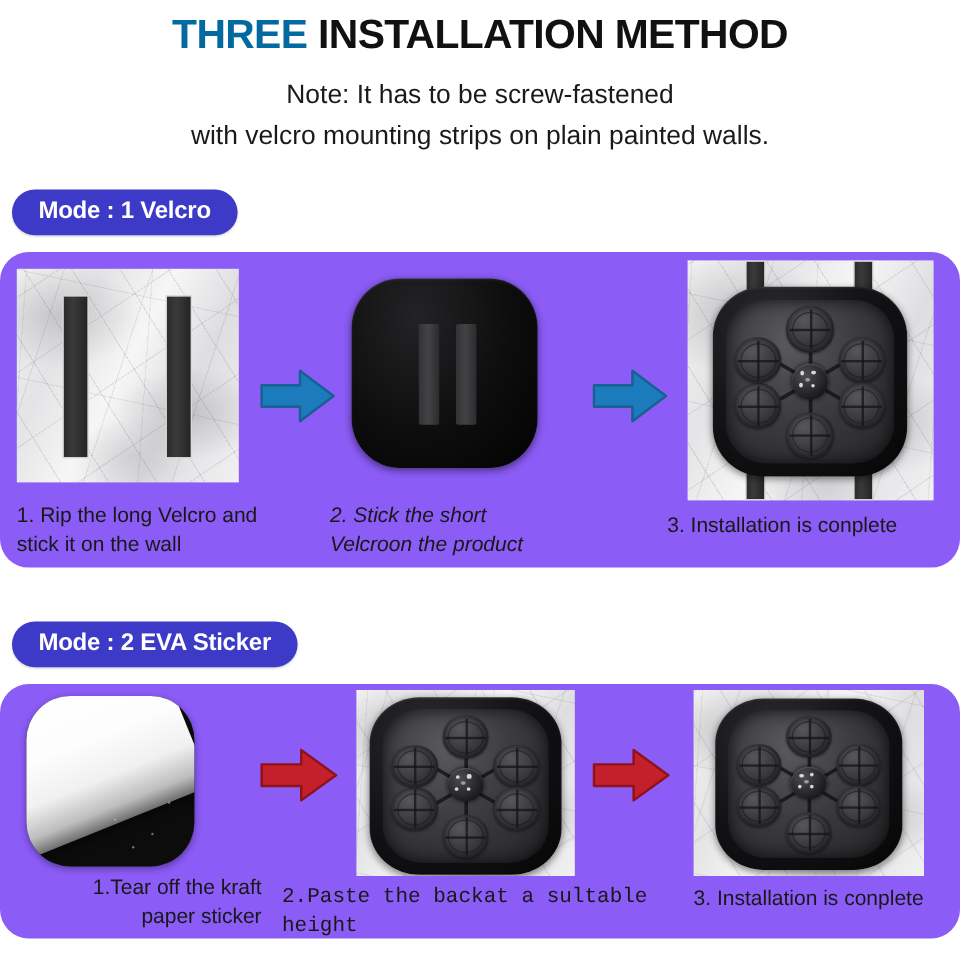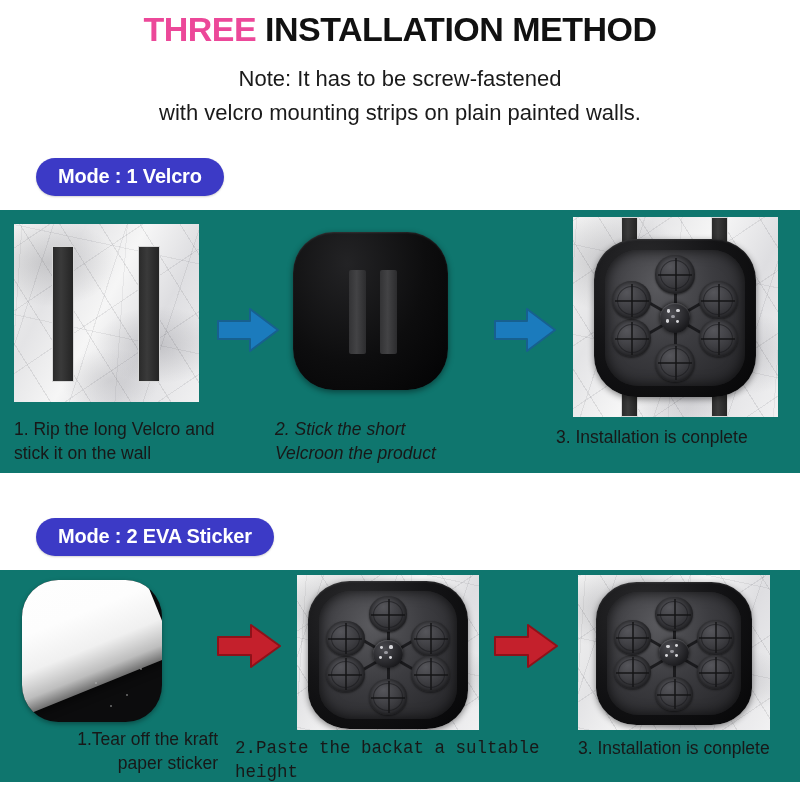--- a/index.html
+++ b/index.html
@@ -29,21 +29,21 @@
     padding-top: 8px;
   }
   .title {
     font-size: 34px;
     font-weight: bold;
     letter-spacing: -0.5px;
     line-height: 42px;
     white-space: nowrap;
     color: #111111;
   }
-  .title .accent { color: #ec4899; }
+  .title .accent { color: #0369a1; }
   .note-line {
     font-size: 22px;
     color: #1a1a1a;
     line-height: 34px;
     font-weight: 400;
   }
   .note-1 { margin-top: 12px; }
 
   
   .badge {
@@ -51,30 +51,31 @@
     background: #3c3ac6;
     color: #ffffff;
     font-size: 20px;
     font-weight: bold;
     border-radius: 22px;
     padding: 7px 22px 8px 22px;
     letter-spacing: -0.2px;
     white-space: nowrap;
     box-shadow: 0 1px 2px rgba(0,0,0,0.18);
   }
-  .badge-wrap { position: absolute; left: 36px; text-align: right; }
+  .badge-wrap { position: absolute; left: 10px; text-align: right; }
   .badge-1 { top: 158px; }
   .badge-2 { top: 518px; }
 
   
   .section {
     position: absolute;
     left: 0;
     width: 800px;
-    background: #0f766e;
+    background: #8b5cf6;
+    border-radius: 24px;
   }
   .section-1 { top: 210px; height: 263px; }
   .section-2 { top: 570px; height: 212px; }
 
   .row {
     position: relative;
     width: 100%;
     height: 100%;
   }
 

